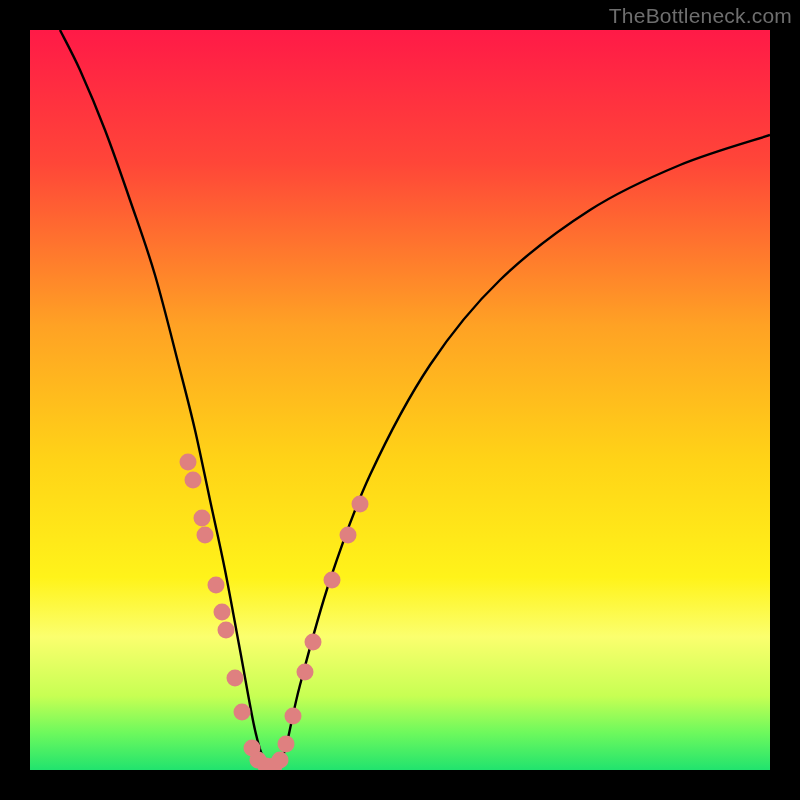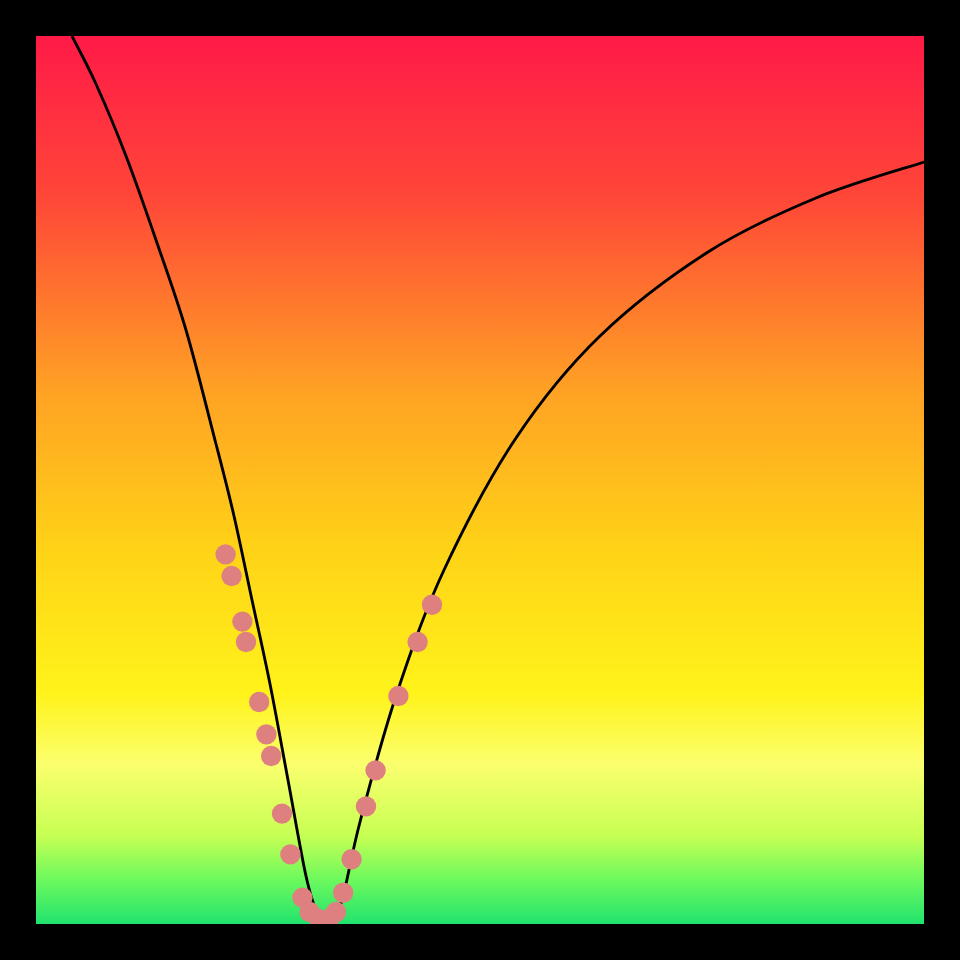--- a/index.html
+++ b/index.html
@@ -75,13 +75,14 @@
           <circle cx="256" cy="714" r="8.5" fill="#df8080"></circle>
           <circle cx="263" cy="686" r="8.5" fill="#df8080"></circle>
           <circle cx="275" cy="642" r="8.5" fill="#df8080"></circle>
           <circle cx="283" cy="612" r="8.5" fill="#df8080"></circle>
           <circle cx="302" cy="550" r="8.5" fill="#df8080"></circle>
           <circle cx="318" cy="505" r="8.5" fill="#df8080"></circle>
           <circle cx="330" cy="474" r="8.5" fill="#df8080"></circle>
         </g>
     </svg>
   </div>
+  <div class="watermark">TheBottleneck.com</div>
 </div>
 
 </body></html>

